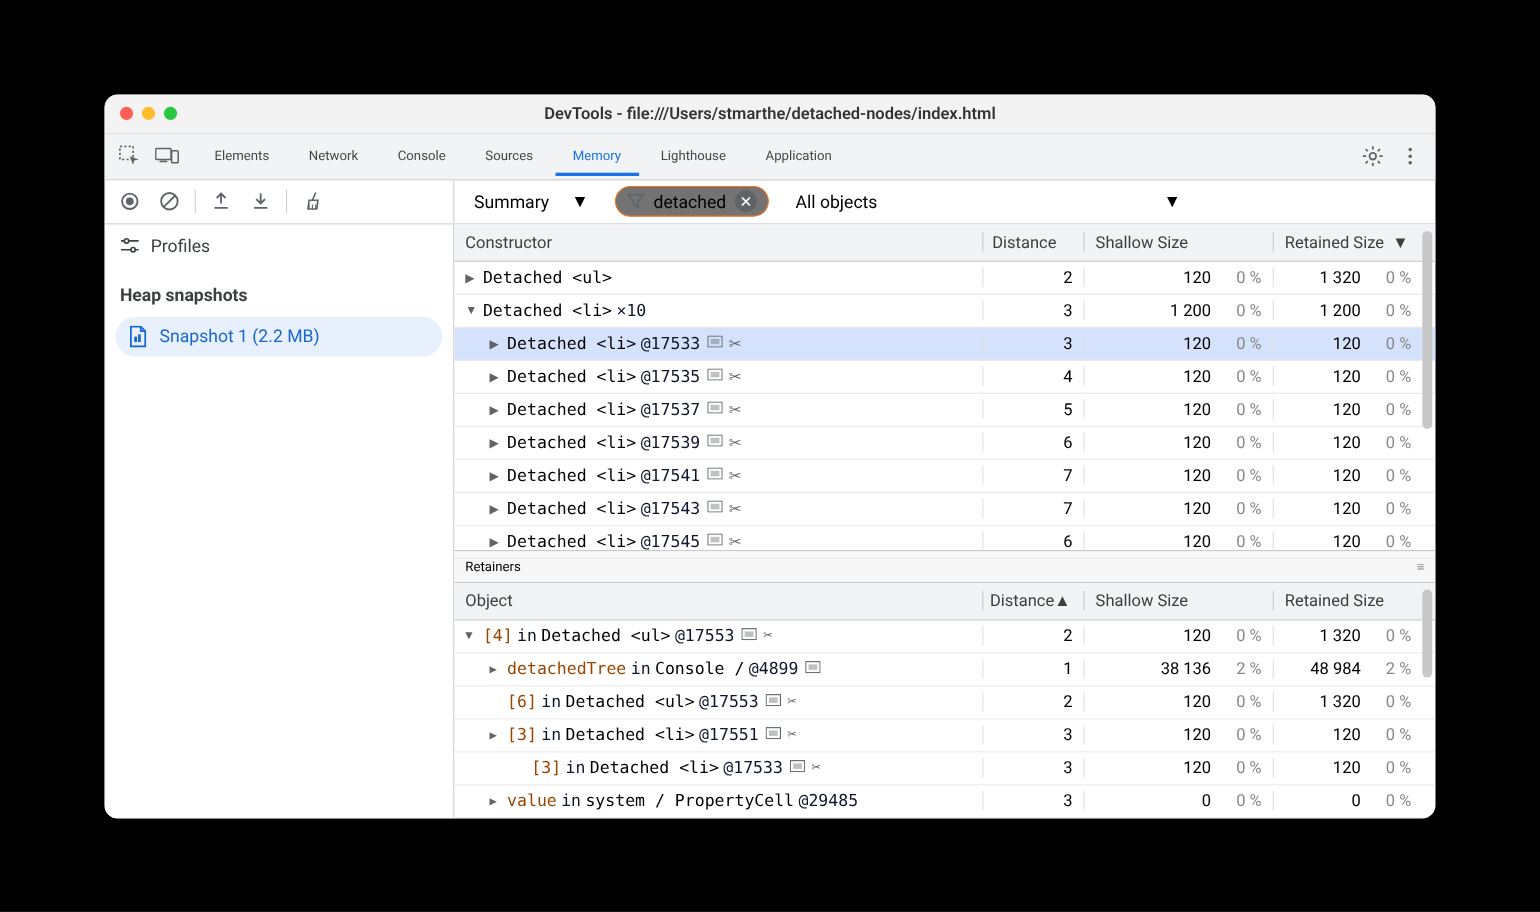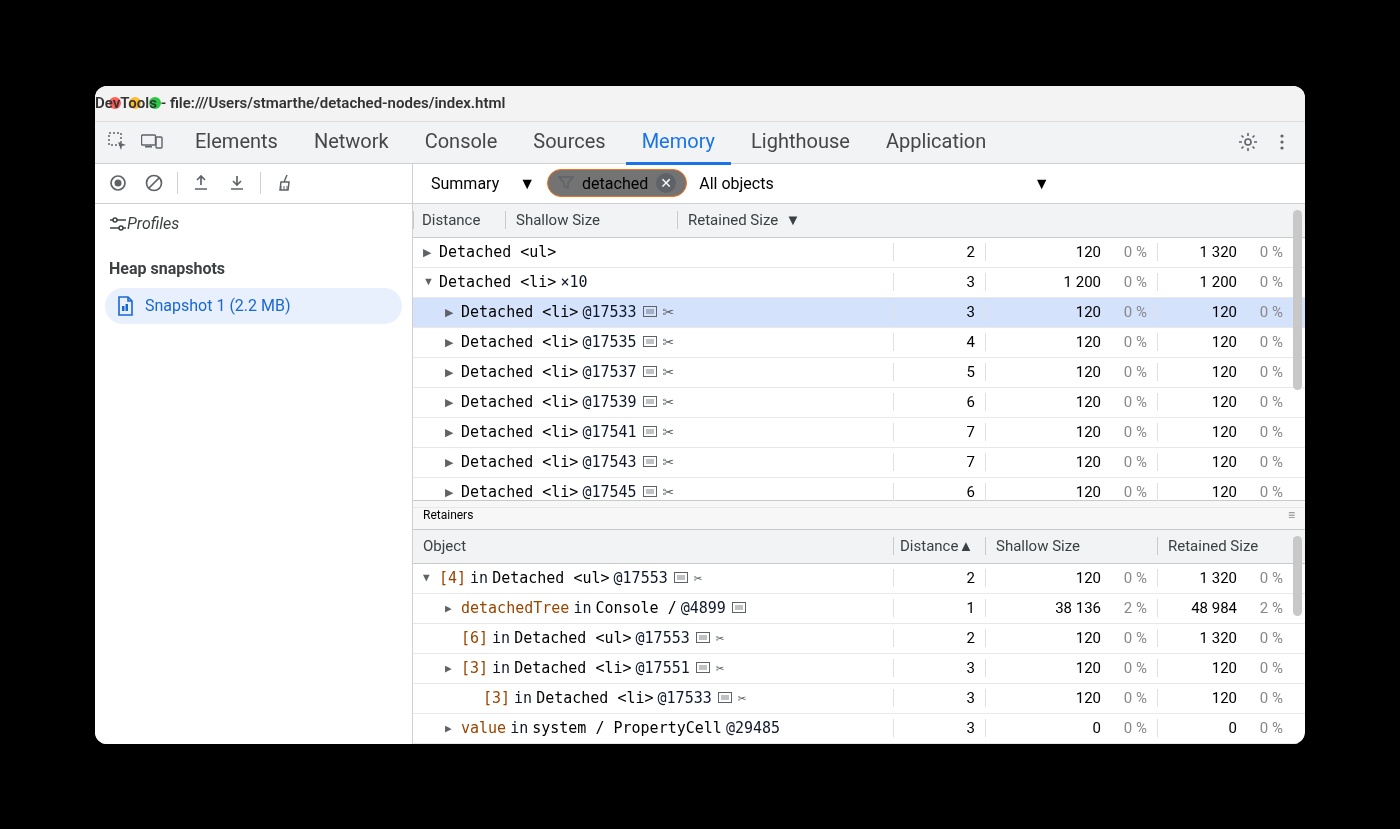--- a/index.html
+++ b/index.html
@@ -33,21 +33,21 @@
     border-bottom: 1px solid #dcdcdc;
   }
   .traffic-lights { display: flex; gap: 8px; }
   .tl { width: 12px; height: 12px; border-radius: 50%; }
   .tl.red { background: #ff5f57; }
   .tl.yellow { background: #febc2e; }
   .tl.green { background: #28c840; }
   .window-title {
     position: absolute;
     left: 0; right: 0;
-    text-align: left;
+    text-align: center;
     font-weight: 600;
     font-size: 15px;
     color: #333;
     pointer-events: none;
   }
   .tabbar {
     height: 42px;
     background: #f1f3f4;
     display: flex;
     align-items: center;
@@ -56,21 +56,21 @@
   }
   .tabbar .icon-btn {
     width: 34px; height: 34px;
     display: flex; align-items: center; justify-content: center;
     cursor: pointer;
     color: #5f6368;
   }
   .tabbar .tabs { display: flex; gap: 4px; margin-left: 10px; }
   .tab {
     padding: 9px 16px;
-    font-size: 20px;
+    font-size: 12px;
     color: #474747;
     cursor: pointer;
     border-bottom: 3px solid transparent;
   }
   .tab.active { color: #1a73e8; border-bottom-color: #1a73e8; }
   .tabbar .spacer { flex: 1; }
   .content {
     flex: 1;
     display: flex;
     overflow: hidden;
@@ -93,24 +93,24 @@
   .sidebar-toolbar .tool {
     width: 34px; height: 34px;
     display: flex; align-items: center; justify-content: center;
     cursor: pointer;
     color: #5f6368;
   }
   .sidebar-toolbar .divider { width: 1px; height: 22px; background: #d0d0d0; margin: 0 4px; }
   .sidebar-section {
     padding: 10px 14px;
     display: flex;
-    align-items: flex-end;
+    align-items: flex-start;
+    gap: 10px;
     font-size: 16px;
     color: #3c4043;
-    font-style: italic;
   }
   .sidebar-heading {
     padding: 16px 14px 6px 14px;
     font-size: 16px;
     color: #3c4043;
     font-weight: bold;
   }
   .snapshot-item {
     margin: 4px 10px;
     padding: 8px 12px;
@@ -128,21 +128,21 @@
     display: flex;
     flex-direction: column;
     overflow: hidden;
   }
   .filterbar {
     height: 40px;
     display: flex;
     align-items: center;
     border-bottom: 1px solid #d0d0d0;
     padding: 0 10px;
-    gap: 4px;
+    gap: 16px;
   }
   .dropdown {
     display: flex; align-items: center; gap: 20px;
     padding: 4px 8px;
     font-size: 16px;
     cursor: pointer;
   }
   .filter-pill {
     display: flex; align-items: center; gap: 8px;
     background: #737373;
@@ -344,20 +344,21 @@
           <span class="clear">✕</span>
         </div>
         <div class="dropdown" style="gap:260px">
           <span>All objects</span>
           <span>▼</span>
         </div>
       </div>
 
       <div class="upper-grid">
         <div class="grid-header">
+          <div class="col-main">Constructor</div>
           <div class="col-dist" style="text-align:left;padding-left:8px">Distance</div>
           <div class="col-shallow">Shallow Size</div>
           <div class="col-retained"><span>Retained Size</span>&nbsp;&nbsp;▼</div>
         </div>
         <div id="constructor-rows">
             <div class="grid-row">
               <div class="col-main" style="padding-left:10px">
                 <span class="tri">▶</span>
                 <span class="mono">Detached &lt;ul&gt;</span>
               </div>

